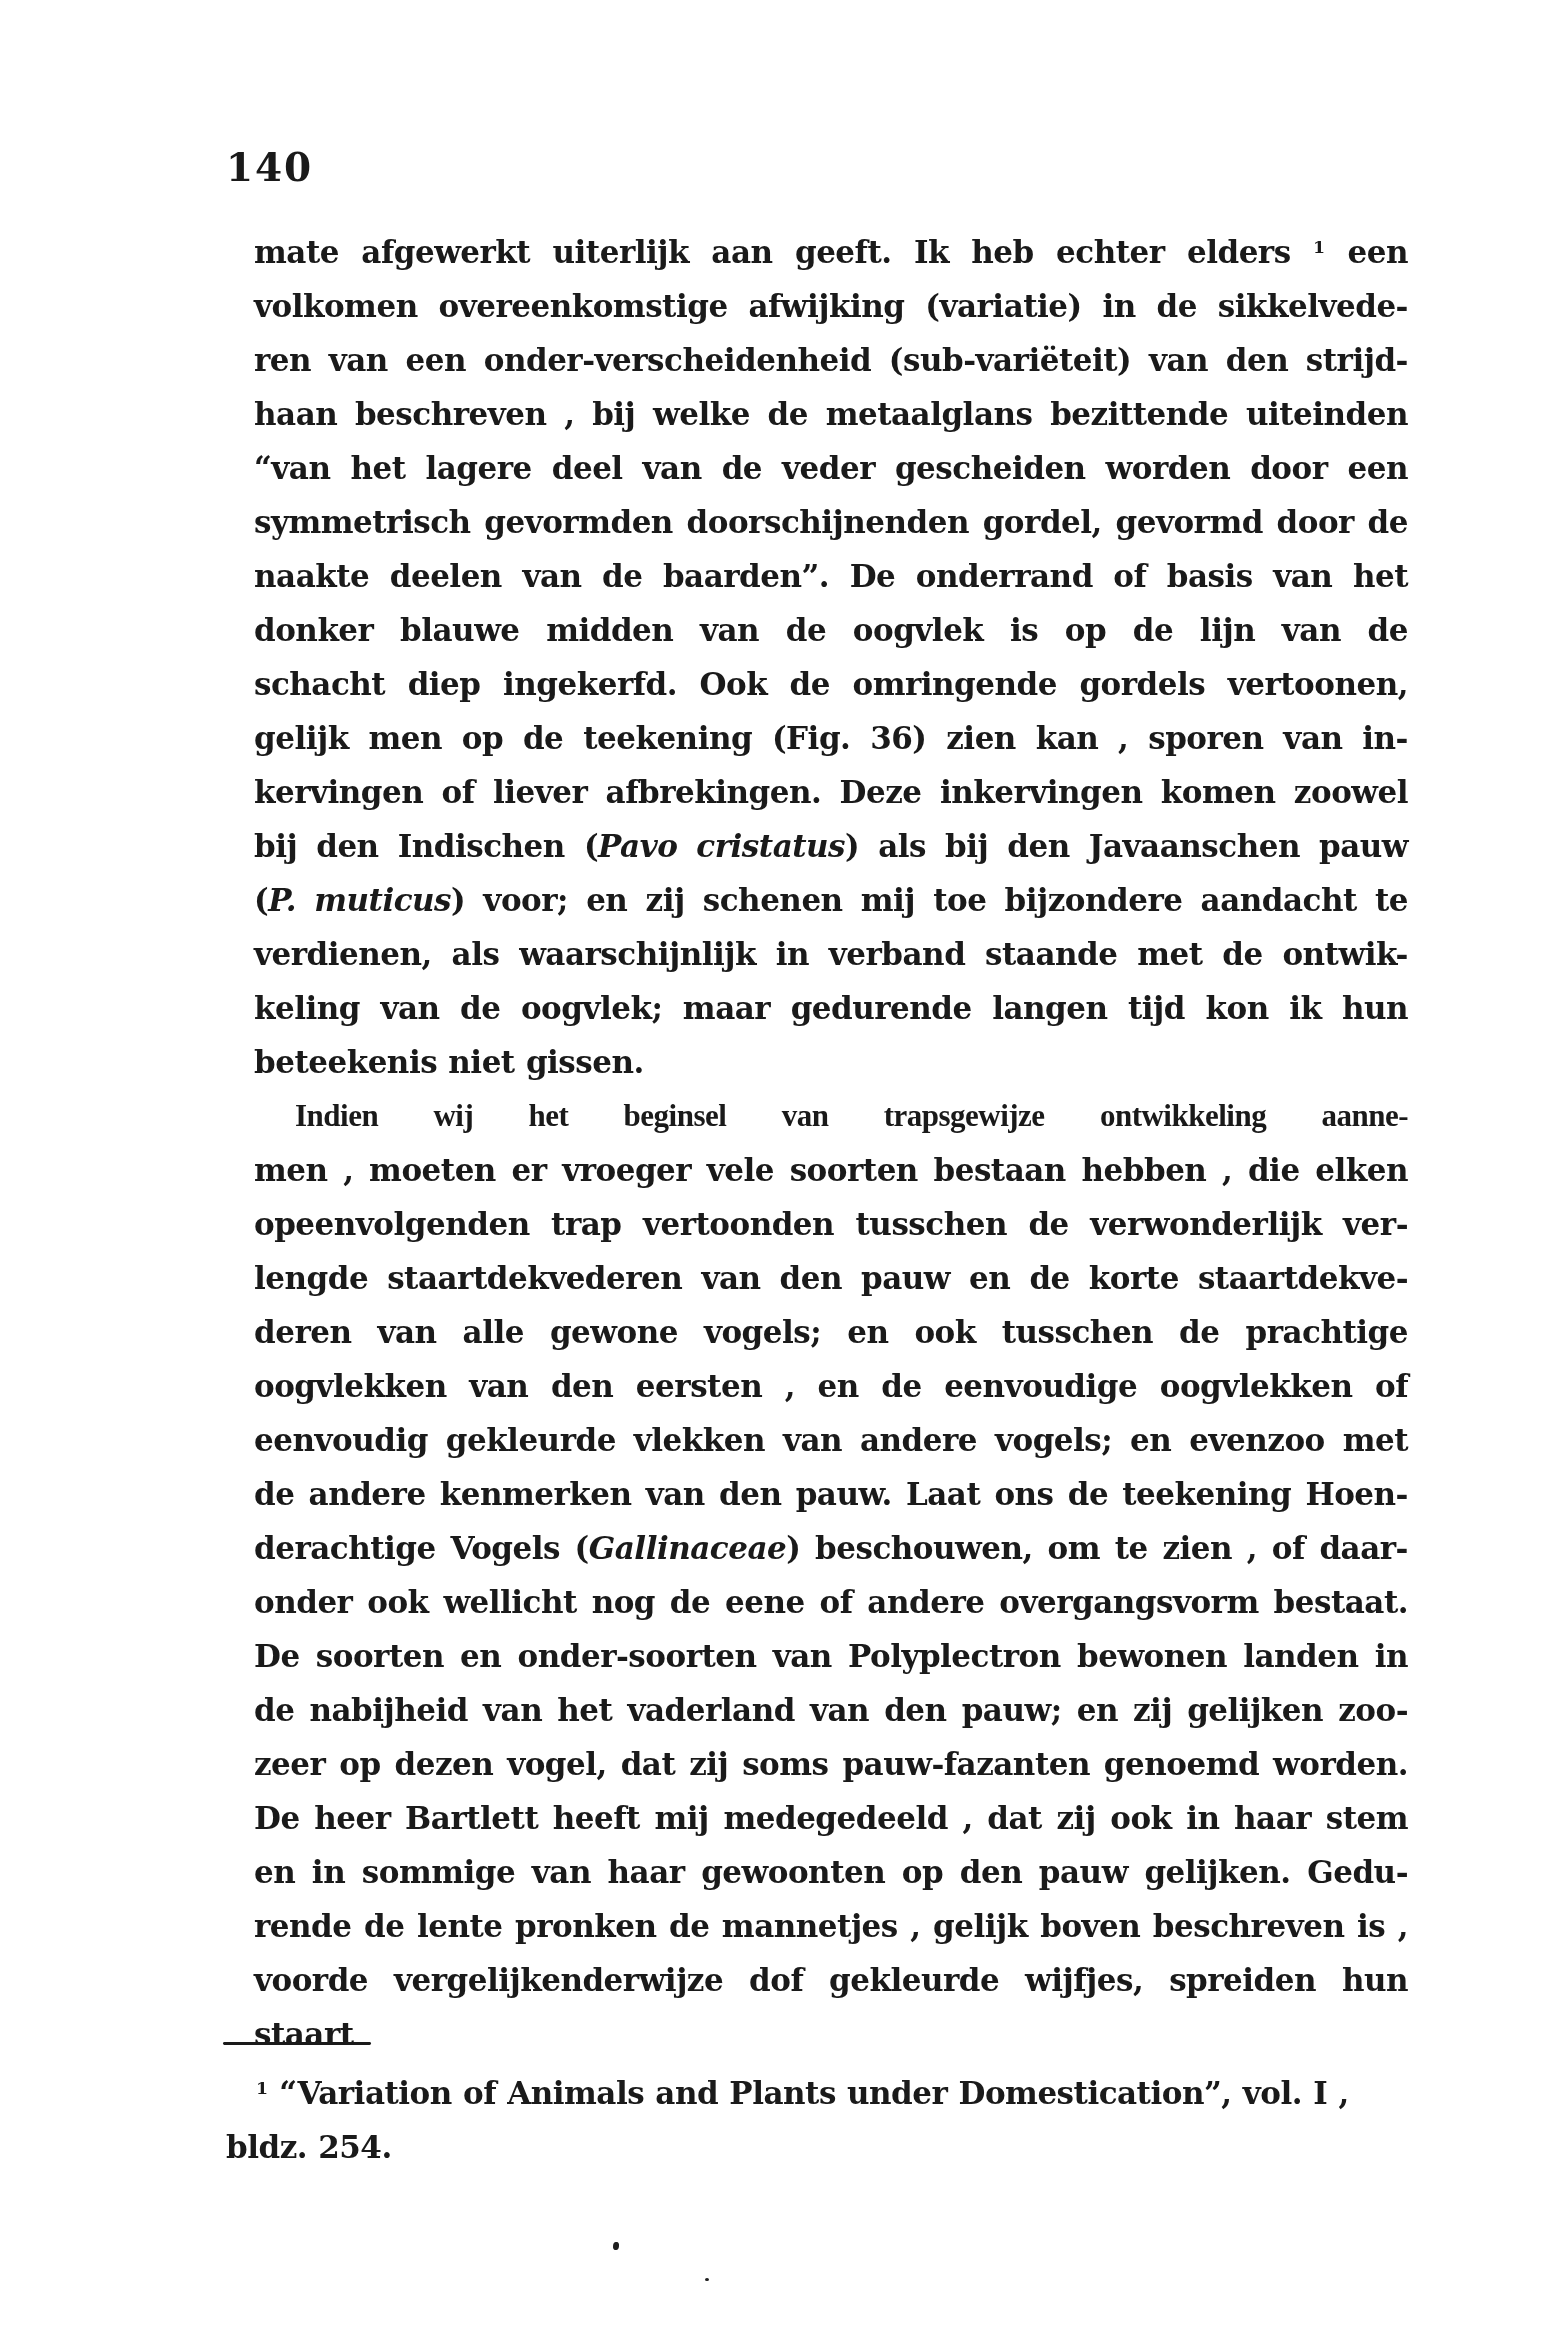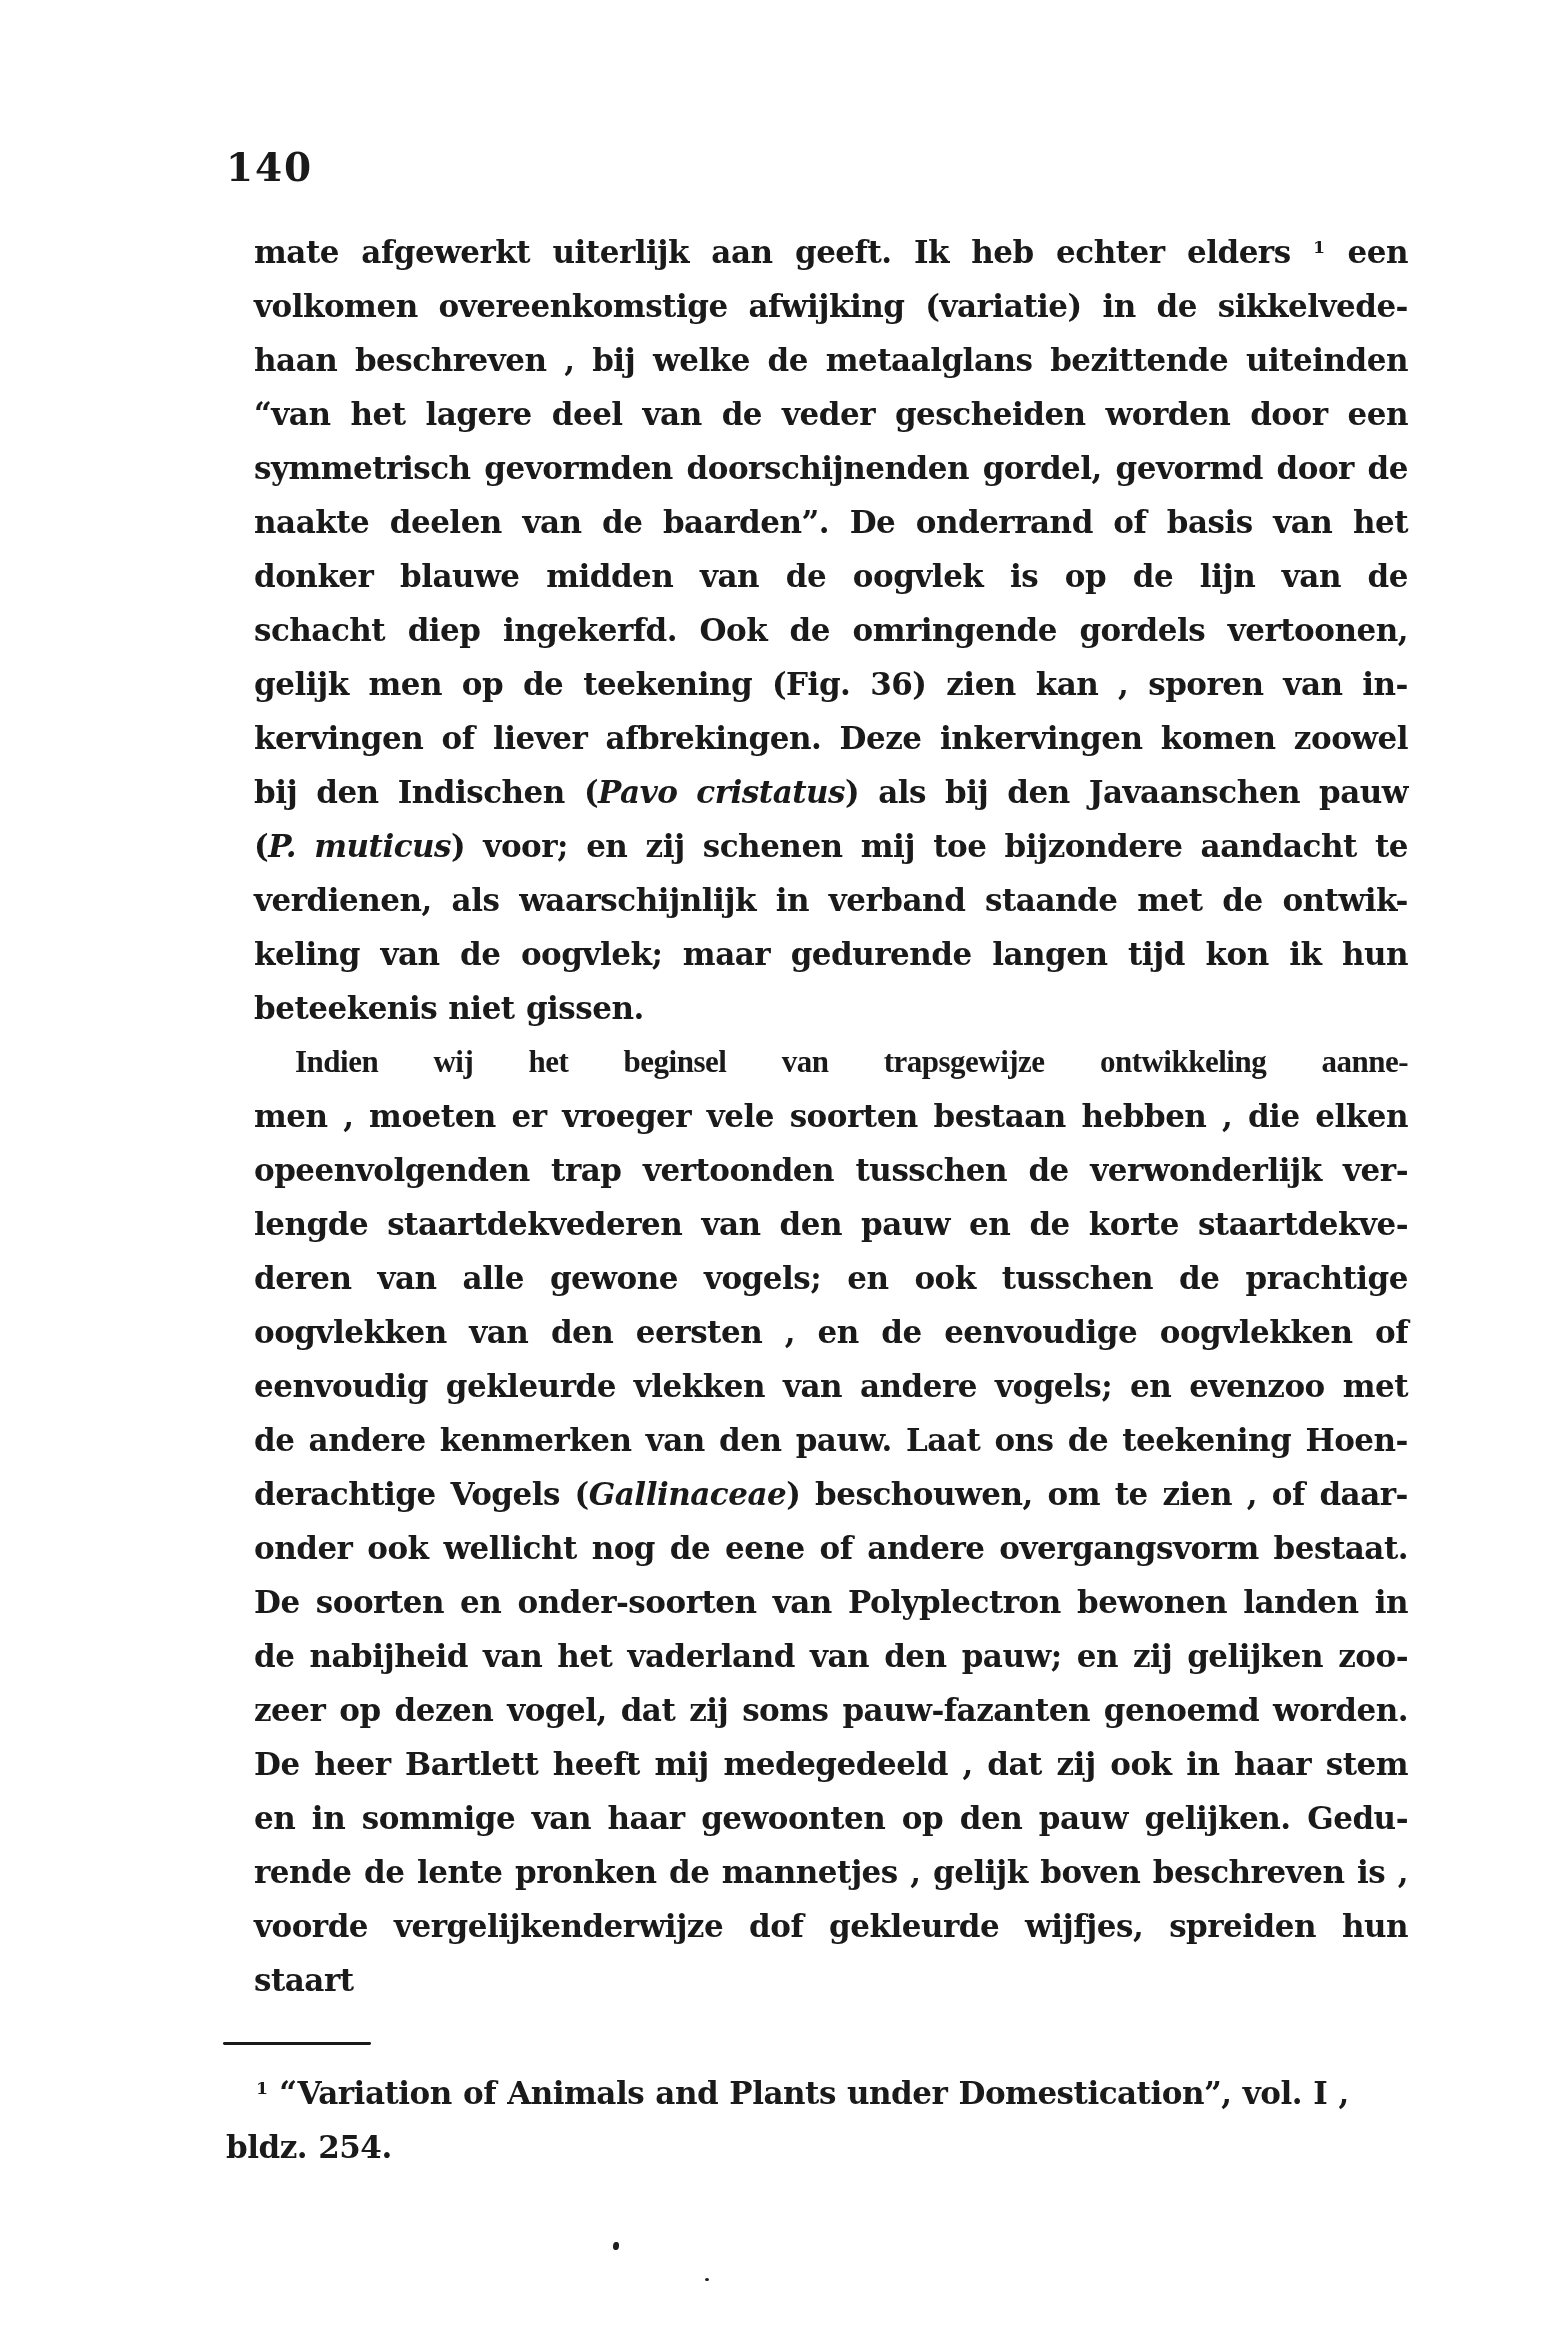--- a/index.html
+++ b/index.html
@@ -71,20 +71,21 @@
 </style>
 </head>
 <body>
 
 <div class="page-number">140</div>
 
 <div class="text-block" id="body-text">
     <div class="para">
       <div class="text-line">mate afgewerkt uiterlijk aan geeft. Ik heb echter elders <sup>1</sup> een</div>
       <div class="text-line">volkomen overeenkomstige afwijking (variatie) in de sikkelvede-</div>
+      <div class="text-line">ren van een onder-verscheidenheid (sub-variëteit) van den strijd-</div>
       <div class="text-line">haan beschreven , bij welke de metaalglans bezittende uiteinden</div>
       <div class="text-line">“van het lagere deel van de veder gescheiden worden door een</div>
       <div class="text-line">symmetrisch gevormden doorschijnenden gordel, gevormd door de</div>
       <div class="text-line">naakte deelen van de baarden”. De onderrand of basis van het</div>
       <div class="text-line">donker blauwe midden van de oogvlek is op de lijn van de</div>
       <div class="text-line">schacht diep ingekerfd. Ook de omringende gordels vertoonen,</div>
       <div class="text-line">gelijk men op de teekening (Fig. 36) zien kan , sporen van in-</div>
       <div class="text-line">kervingen of liever afbrekingen. Deze inkervingen komen zoowel</div>
       <div class="text-line">bij den Indischen (<i>Pavo cristatus</i>) als bij den Javaanschen pauw</div>
       <div class="text-line">(<i>P. muticus</i>) voor; en zij schenen mij toe bijzondere aandacht te</div>

